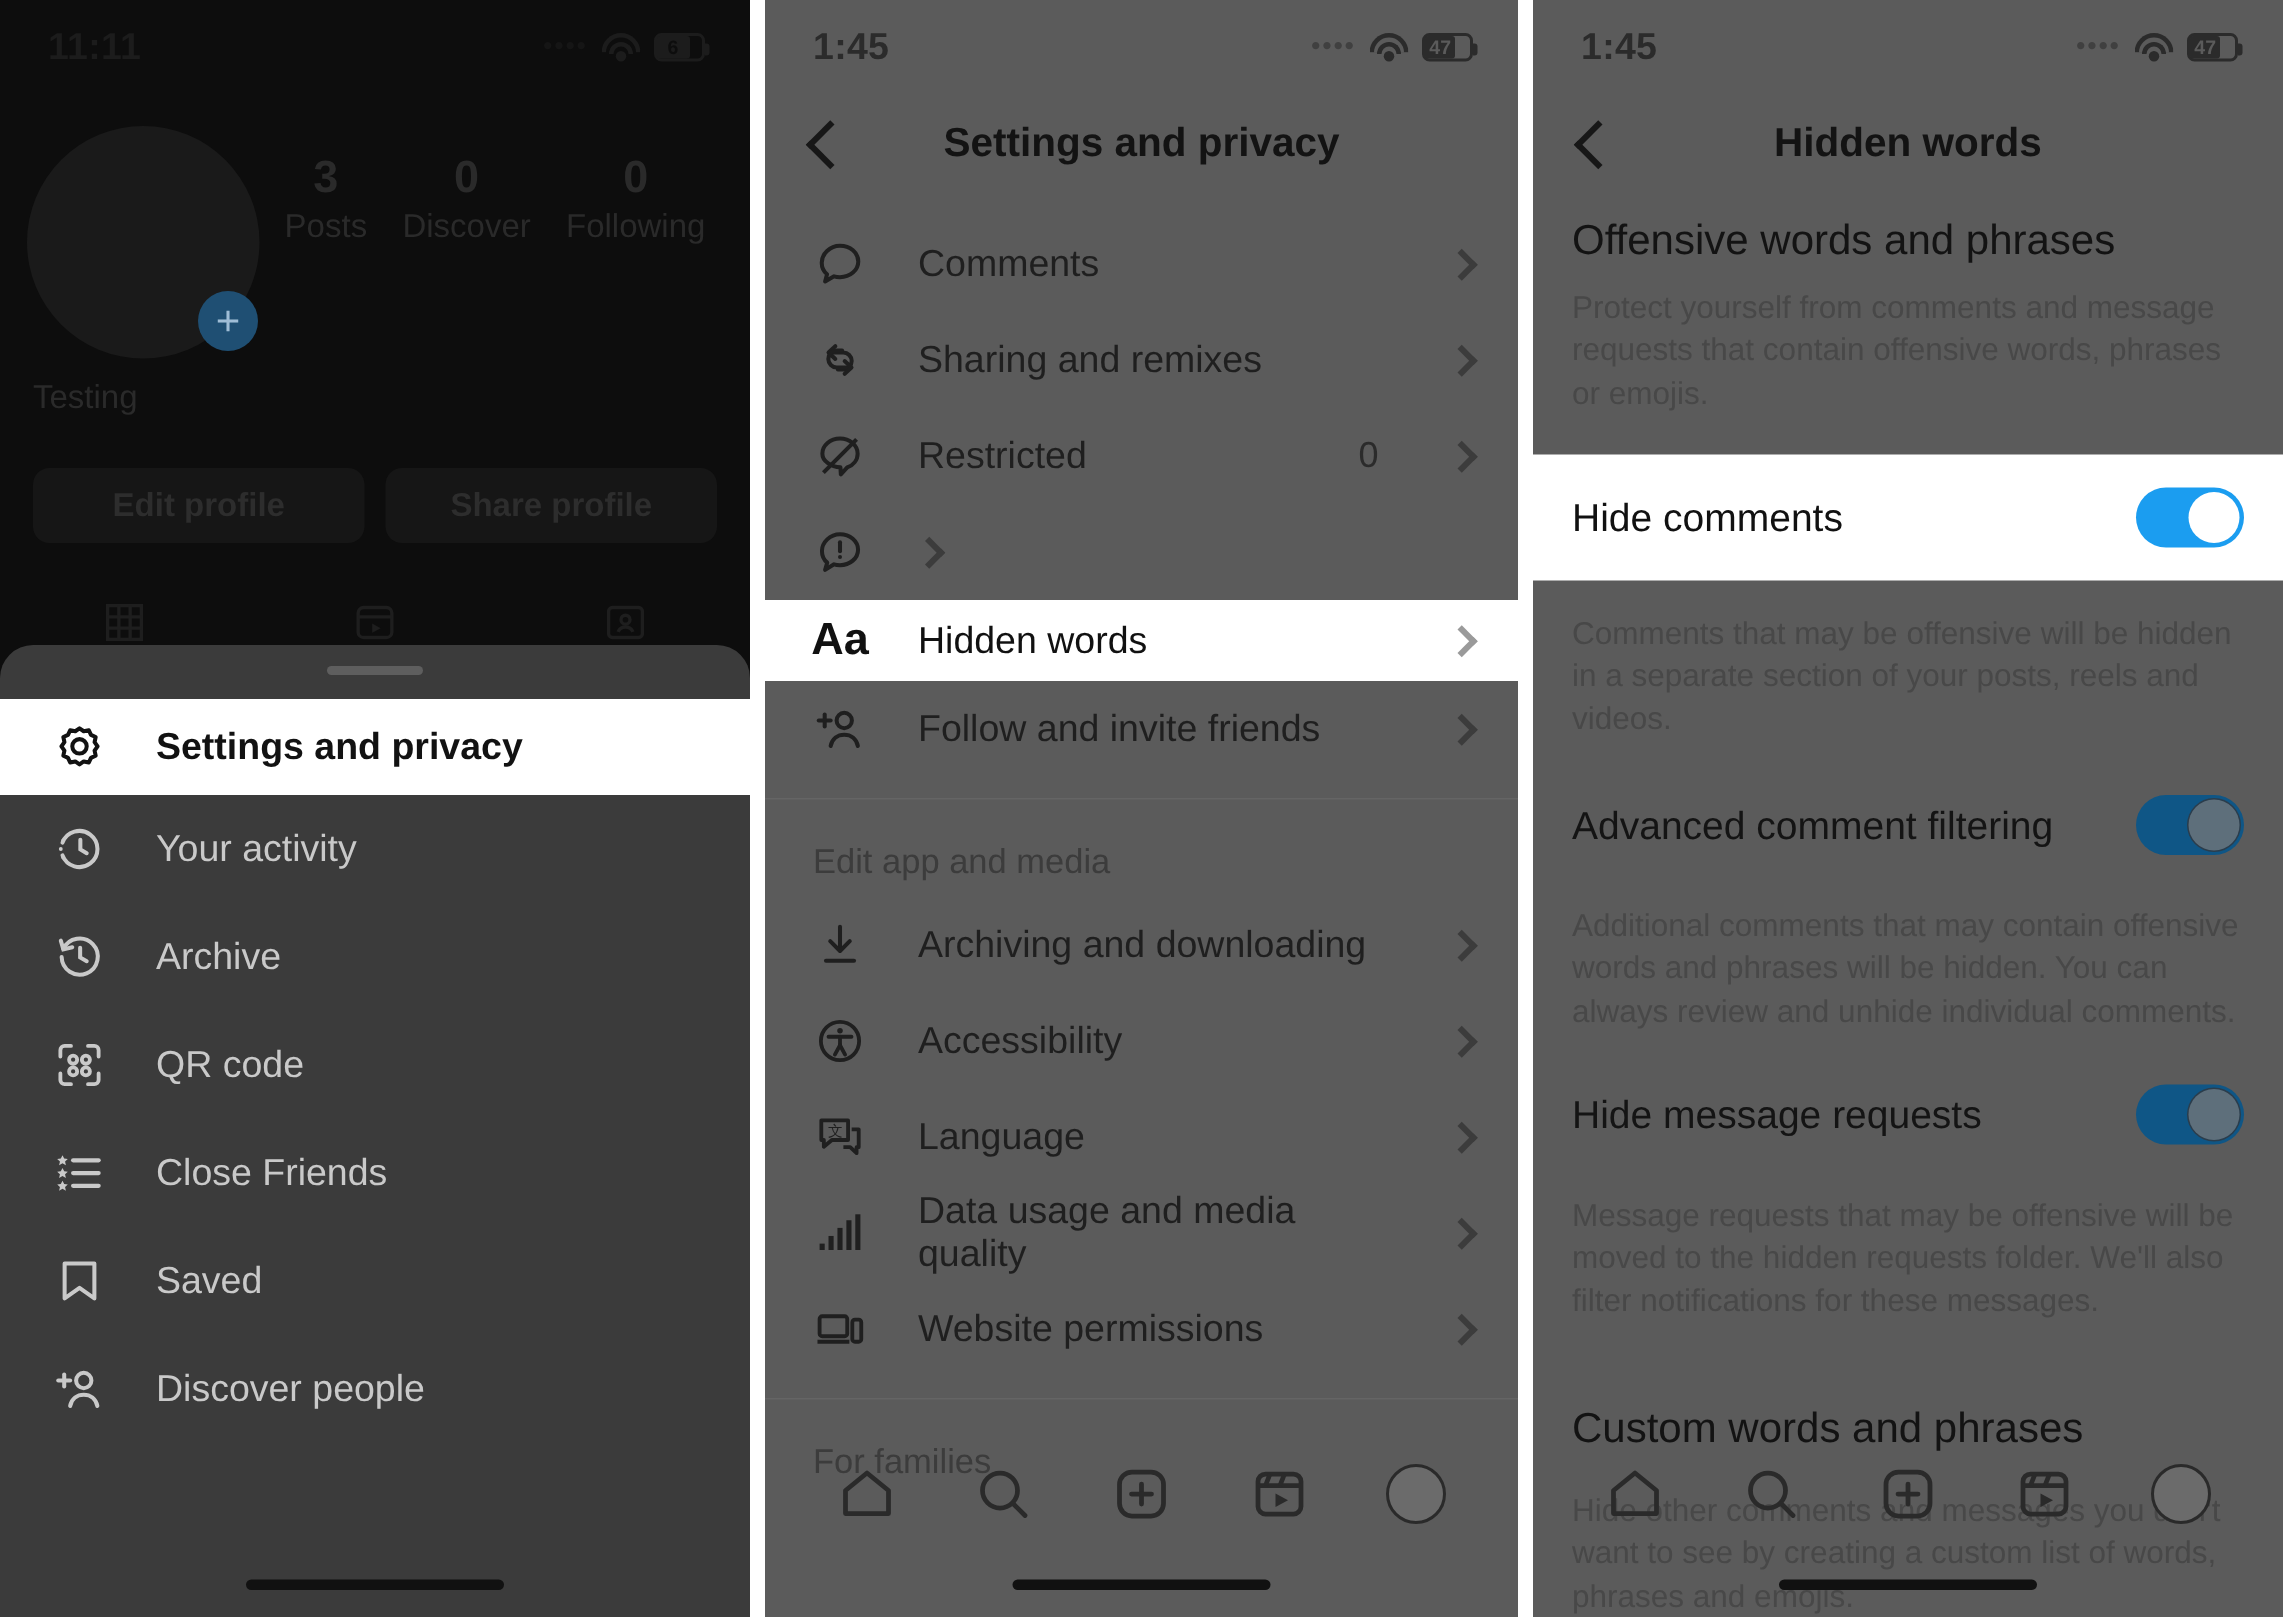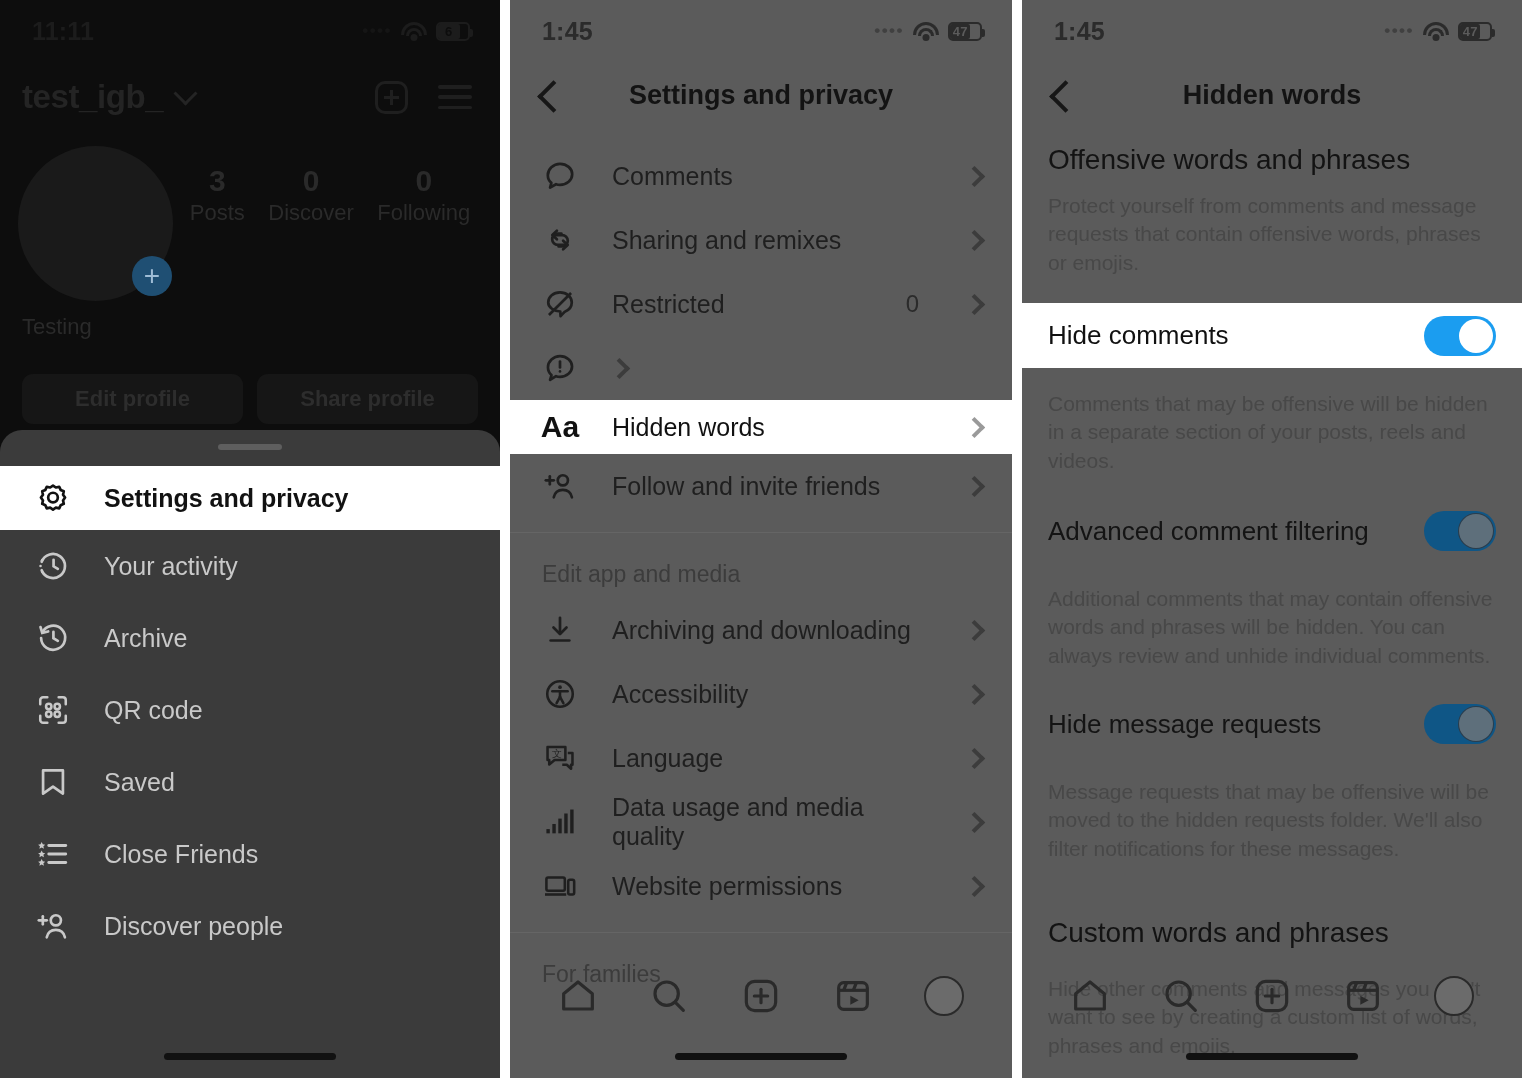--- a/index.html
+++ b/index.html
@@ -159,21 +159,21 @@
   .section-divider { height:1px; background:#656565; margin: 14px 0; }
   .section-head { padding: 14px 32px 10px 32px; font-size:23px; color:#3c3c3c; }
 
   
   .p3-h2 { padding: 16px 26px 0 26px; font-size:28px; font-weight:400; color:#131313; }
   .p3-desc { padding: 16px 26px 0 26px; font-size:21px; line-height:1.35; color:#484848; }
   .p3-toggle-row {
     display:flex; align-items:center; justify-content:space-between;
     padding: 0 26px; height:64px;
   }
-  .p3-toggle-row.hl { background:#ffffff; height:65px; }
+  .p3-toggle-row.hl { background:#ffffff; height:84px; }
   .p3-toggle-row .tlabel { font-size:26px; color:#141414; }
   .p3-toggle-row.hl .tlabel { color:#111; }
   .sw { width:72px; height:40px; border-radius:22px; position:relative; flex:0 0 72px; }
   .sw .knob { position:absolute; top:3px; width:34px; height:34px; border-radius:50%; }
   .sw.on  { background:#1b9df0; }
   .sw.on .knob { right:3px; background:#ffffff; }
   .sw.on-dim { background:#0f5686; }
   .sw.on-dim .knob { right:3px; background:#5e6f7b; box-shadow:0 0 0 1px #2b3d4c; }
 
   
@@ -203,34 +203,20 @@
             <i></i>
           </span>
         <span class="batt dark">
           <span class="fill" style="width:72%">
               <span>6</span>
             </span>
         </span>
       </div>
     </div>
 
-    <div class="p1-header">
-      <div class="p1-user">
-        <span class="p1-username">test_igb_</span>
-        <span class="chev-dn"></span>
-      </div>
-      <div class="p1-actions">
-        <span class="ic-newpost"></span>
-        <span class="ic-burger">
-            <i></i>
-            <i></i>
-            <i></i>
-          </span>
-      </div>
-    </div>
 
     <div class="p1-stats">
       <div class="p1-avatar-wrap">
         <div class="p1-avatar"></div>
         <div class="p1-plus">+</div>
       </div>
       <div class="p1-counts">
         <div class="p1-count">
           <div class="num">3</div>
           <div class="lbl">Posts</div>
@@ -328,43 +314,43 @@
                 <circle cx="15" cy="9.5" r="1.9"></circle>
               <circle cx="9" cy="15" r="1.9"></circle>
                 <circle cx="15" cy="15" r="1.9"></circle>
               </svg>
           </span>
           <span>QR code</span>
         </div>
 
         <div class="sheet-row">
           <span class="sicon">
-            <svg viewBox="0 0 24 24" fill="none" stroke="currentColor" stroke-width="1.9" stroke-linejoin="round">
-              <path d="M5 3.8h14v16.4l-7-5-7 5z"></path>
-              </svg>
-          </span>
-          <span>Saved</span>
-        </div>
-
-        <div class="sheet-row">
-          <span class="sicon">
             <svg viewBox="0 0 24 24" fill="none" stroke="currentColor" stroke-width="2" stroke-linecap="round">
               <line x1="9" y1="6" x2="21" y2="6"></line>
                 <line x1="9" y1="12" x2="21" y2="12"></line>
                 <line x1="9" y1="18" x2="21" y2="18"></line>
               <polygon points="4,3.6 4.8,5.2 6.5,5.4 5.2,6.6 5.6,8.3 4,7.4 2.4,8.3 2.8,6.6 1.5,5.4 3.2,5.2" fill="currentColor" stroke="none"></polygon>
               <polygon points="4,9.6 4.8,11.2 6.5,11.4 5.2,12.6 5.6,14.3 4,13.4 2.4,14.3 2.8,12.6 1.5,11.4 3.2,11.2" fill="currentColor" stroke="none"></polygon>
               <polygon points="4,15.6 4.8,17.2 6.5,17.4 5.2,18.6 5.6,20.3 4,19.4 2.4,20.3 2.8,18.6 1.5,17.4 3.2,17.2" fill="currentColor" stroke="none"></polygon>
               </svg>
           </span>
           <span>Close Friends</span>
         </div>
 
         <div class="sheet-row">
           <span class="sicon">
+            <svg viewBox="0 0 24 24" fill="none" stroke="currentColor" stroke-width="1.9" stroke-linejoin="round">
+              <path d="M5 3.8h14v16.4l-7-5-7 5z"></path>
+              </svg>
+          </span>
+          <span>Saved</span>
+        </div>
+
+        <div class="sheet-row">
+          <span class="sicon">
             <svg viewBox="0 0 24 24" fill="none" stroke="currentColor" stroke-width="1.9" stroke-linecap="round">
               <circle cx="14" cy="8" r="3.6"></circle>
                 <path d="M7.6 20c.7-3.4 3.3-5.3 6.4-5.3s5.7 1.9 6.4 5.3"></path>
               <line x1="2" y1="8" x2="7.6" y2="8"></line>
                 <line x1="4.8" y1="5.2" x2="4.8" y2="10.8"></line>
               </svg>
           </span>
           <span>Discover people</span>
         </div>
 

